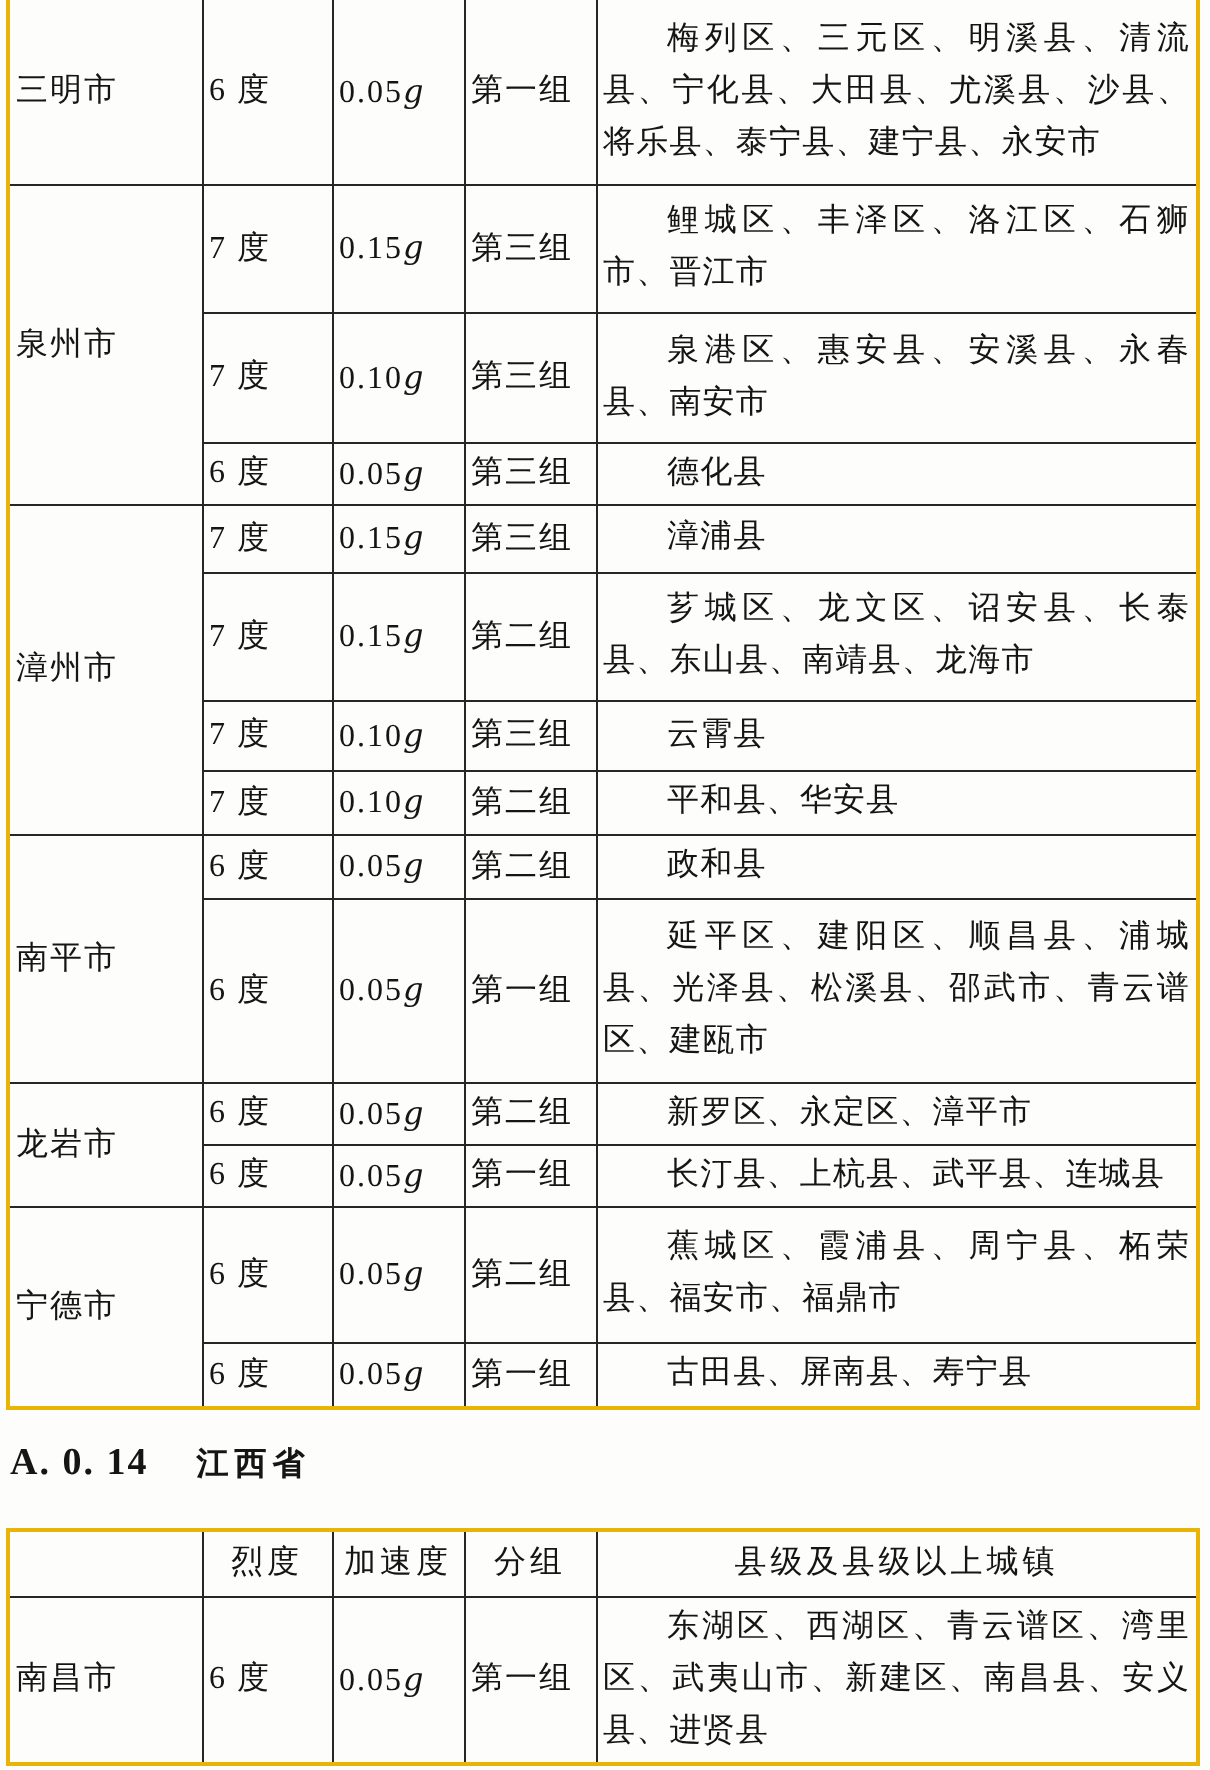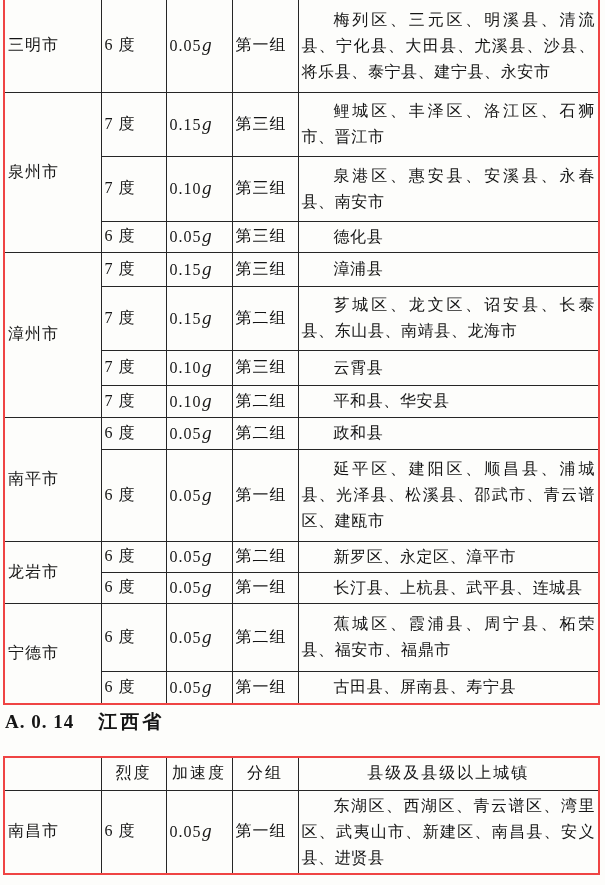--- a/index.html
+++ b/index.html
@@ -10,21 +10,21 @@
     background: #fdfdfb;
     color: #151515;
     font-family: "Liberation Serif", "DejaVu Serif", serif;
   }
   .page { padding: 0 4px 0 3px; }
 
   table.grid {
     border-collapse: collapse;
     width: 597px;
     table-layout: fixed;
-    border: 2px solid #ef4444;
+    border: 2px solid #eab308;
   }
   table.grid td {
     border: 1px solid #262626;
     font-size: 16px;
     padding: 2px 3px;
     vertical-align: middle;
     overflow: hidden;
   }
   
   table.no-top { border-top: 0; }
@@ -43,30 +43,30 @@
     line-height: 26px;
     letter-spacing: 0.6px;
     padding: 5px 8px 5px 6px;
   }
   td.hdr { text-align: center; letter-spacing: 2px; }
   .gu { font-style: italic; font-family: "DejaVu Serif", serif; }
 
   .heading {
     display: flex;
     align-items: baseline;
-    margin: 4px 0 21px 2px;
+    margin: 16px 0 21px 2px;
     font-weight: bold;
   }
   .heading .num {
     font-size: 19px;
     letter-spacing: 1px;
     font-family: "Liberation Serif", "DejaVu Serif", serif;
   }
   .heading .ttl {
-    font-size: 19px;
+    font-size: 16px;
     margin-left: 24px;
     letter-spacing: 3px;
     font-family: Liberation Sans, sans-serif;
   }
 </style>
 </head>
 <body>
 
 <div class="page">
 

